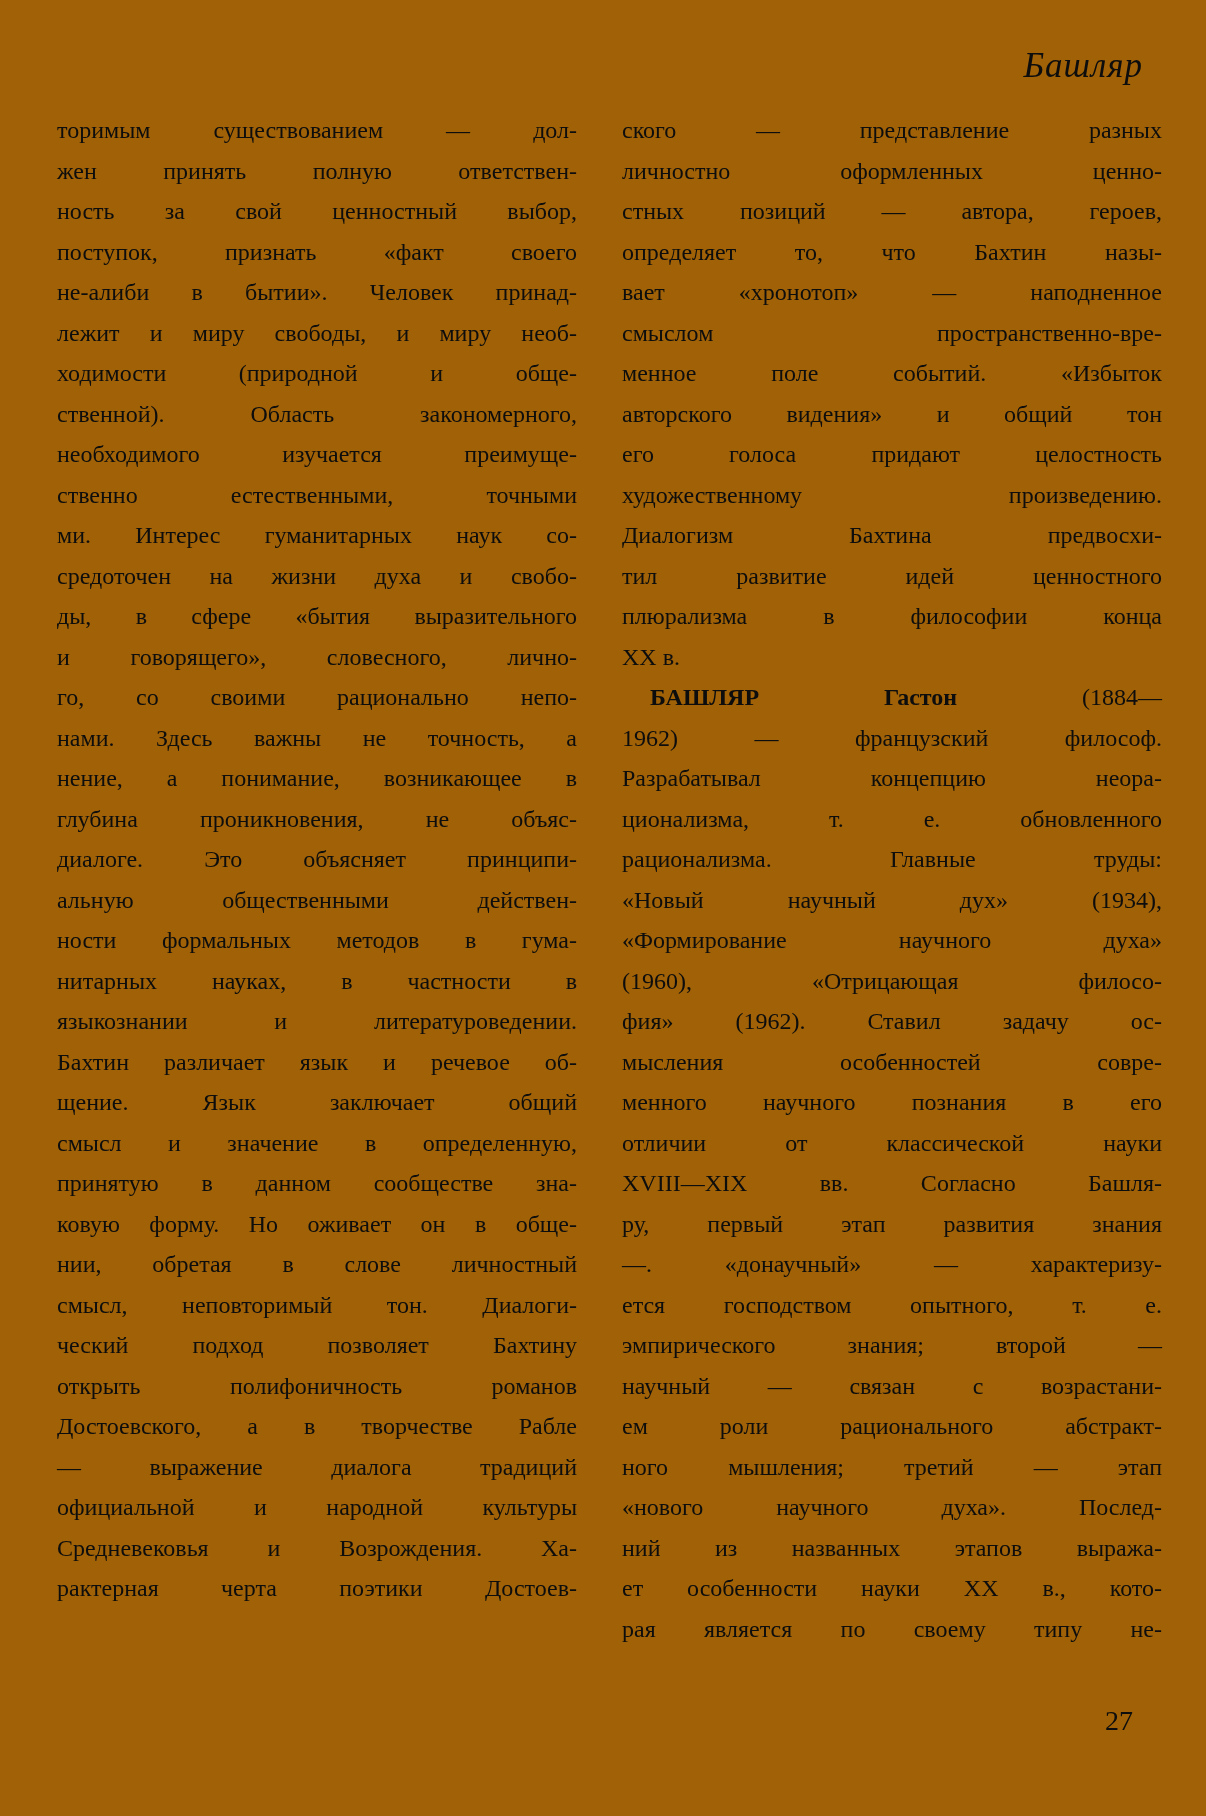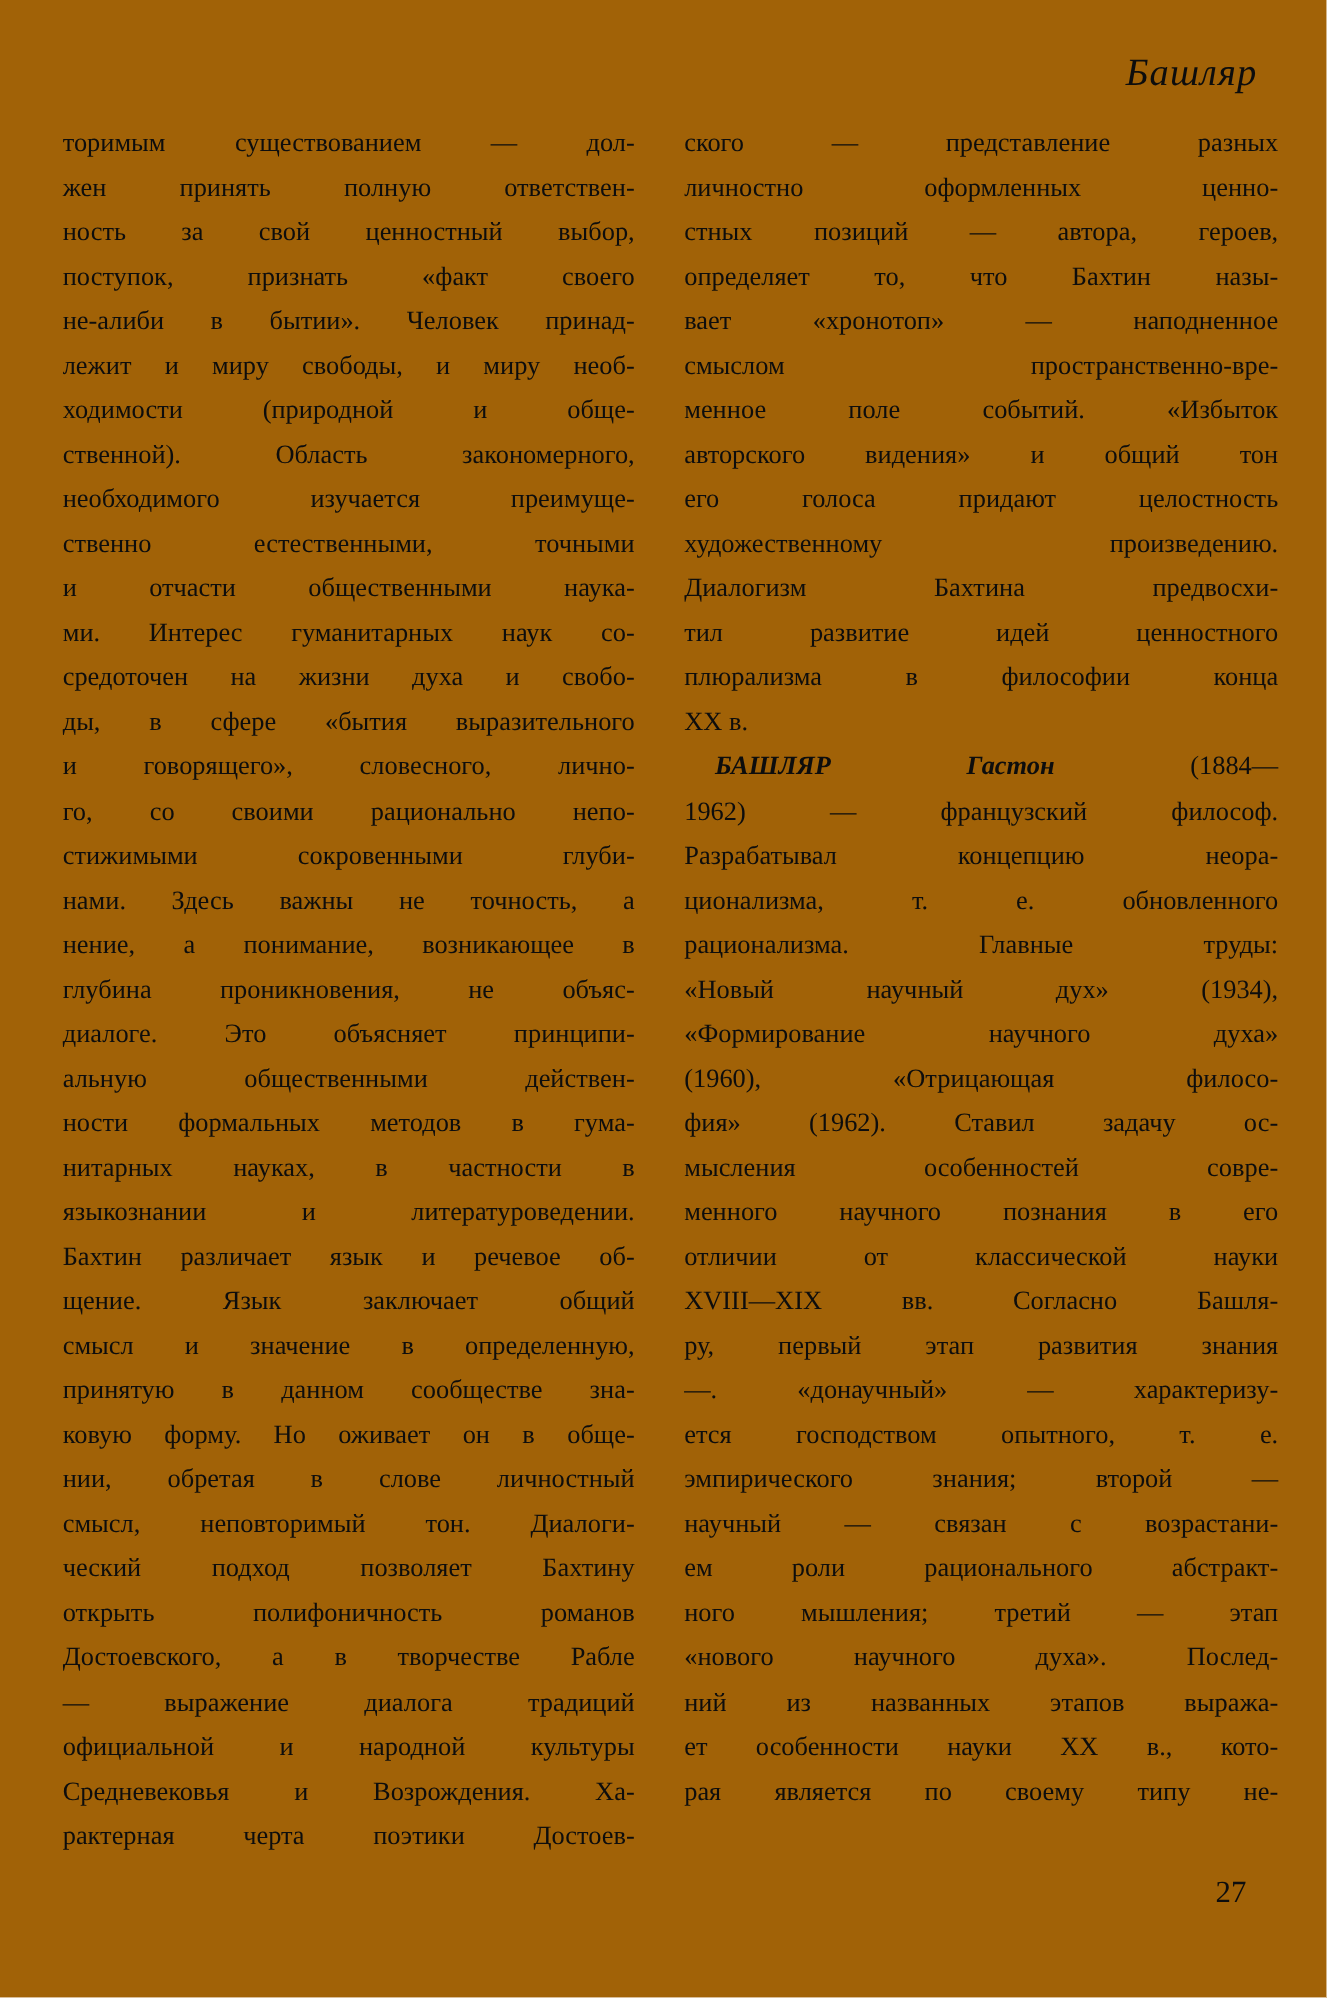--- a/index.html
+++ b/index.html
@@ -29,21 +29,21 @@
   .line{
     text-align:justify;
     text-align-last:justify;
   }
   .line.para-end{
     text-align-last:left;
   }
   .line.indent{
     text-indent:28px;
   }
-  .bold{font-weight:bold;font-style:italic;}
+  .bold{font-weight:bold;}
   .page-number{
     position:absolute;
     top:1705px;right:73px;
     font-size:28px;
   }
 </style>
 </head>
 <body>
 
 <div class="page">
@@ -54,27 +54,25 @@
       <div class="line">торимым существованием — дол-</div>
       <div class="line">жен принять полную ответствен-</div>
       <div class="line">ность за свой ценностный выбор,</div>
       <div class="line">поступок, признать «факт своего</div>
       <div class="line">не-алиби в бытии». Человек принад-</div>
       <div class="line">лежит и миру свободы, и миру необ-</div>
       <div class="line">ходимости (природной и обще-</div>
       <div class="line">ственной). Область закономерного,</div>
       <div class="line">необходимого изучается преимуще-</div>
       <div class="line">ственно естественными, точными</div>
-      <div class="line">и отчасти общественными наука-</div>
       <div class="line">ми. Интерес гуманитарных наук со-</div>
       <div class="line">средоточен на жизни духа и свобо-</div>
       <div class="line">ды, в сфере «бытия выразительного</div>
       <div class="line">и говорящего», словесного, лично-</div>
       <div class="line">го, со своими рационально непо-</div>
-      <div class="line">стижимыми сокровенными глуби-</div>
       <div class="line">нами. Здесь важны не точность, а</div>
       <div class="line">нение, а понимание, возникающее в</div>
       <div class="line">глубина проникновения, не объяс-</div>
       <div class="line">диалоге. Это объясняет принципи-</div>
       <div class="line">альную общественными действен-</div>
       <div class="line">ности формальных методов в гума-</div>
       <div class="line">нитарных науках, в частности в</div>
       <div class="line">языкознании и литературоведении.</div>
       <div class="line">Бахтин различает язык и речевое об-</div>
       <div class="line">щение. Язык заключает общий</div>

